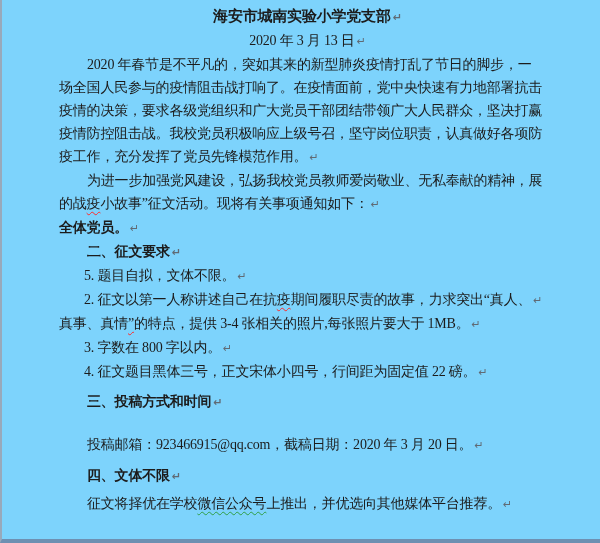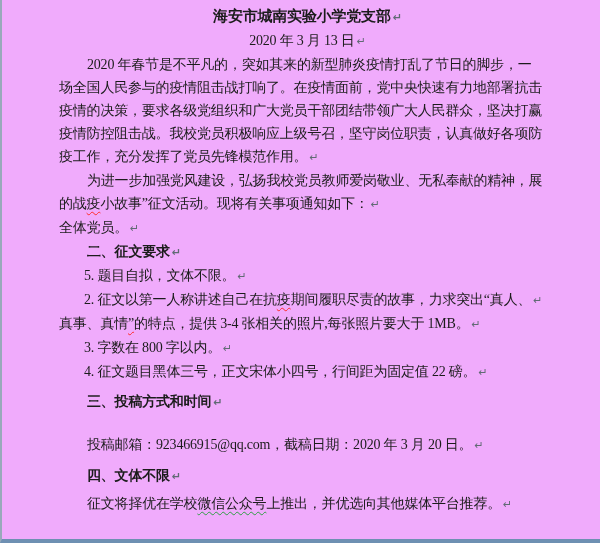--- a/index.html
+++ b/index.html
@@ -29,31 +29,31 @@
     text-underline-offset:3px;text-decoration-skip-ink:none;
   }
   .squiggle-green{
     text-decoration:underline wavy #2f9e44 1px;
     text-underline-offset:3px;text-decoration-skip-ink:none;
   }
 </style>
 </head>
 <body>
 
-<div class="page" data-name="document-page" style="background: #f0abfc; border-left-color: rgb(152, 169, 187); border-bottom-color: rgb(110, 144, 178);">
+<div class="page" data-name="document-page" style="background: #7dd3fc; border-left-color: rgb(152, 169, 187); border-bottom-color: rgb(110, 144, 178);">
     <div class="line center bold" data-name="doc-title"><span data-name="text-run" style="color: rgb(28, 28, 28);">海安市城南实验小学党支部</span><span class="pilcrow" data-name="paragraph-mark-icon" style="color: rgb(96, 106, 116);">↵</span></div>
     <div class="line center" data-name="doc-date"><span data-name="text-run" style="color: rgb(28, 28, 28);">2020 年 3 月 13 日</span><span class="pilcrow" data-name="paragraph-mark-icon" style="color: rgb(96, 106, 116);">↵</span></div>
     <div class="line indent-first" data-name="para1-line1"><span data-name="text-run" style="color: rgb(28, 28, 28);">2020 年春节是不平凡的，突如其来的新型肺炎疫情打乱了节日的脚步，一</span></div>
     <div class="line" data-name="para1-line2"><span data-name="text-run" style="color: rgb(28, 28, 28);">场全国人民参与的疫情阻击战打响了。在疫情面前，党中央快速有力地部署抗击</span></div>
     <div class="line" data-name="para1-line3"><span data-name="text-run" style="color: rgb(28, 28, 28);">疫情的决策，要求各级党组织和广大党员干部团结带领广大人民群众，坚决打赢</span></div>
     <div class="line" data-name="para1-line4"><span data-name="text-run" style="color: rgb(28, 28, 28);">疫情防控阻击战。我校党员积极响应上级号召，坚守岗位职责，认真做好各项防</span></div>
     <div class="line" data-name="para1-line5"><span data-name="text-run" style="color: rgb(28, 28, 28);">疫工作，充分发挥了党员先锋模范作用。</span><span class="pilcrow" data-name="paragraph-mark-icon" style="color: rgb(96, 106, 116);">↵</span></div>
     <div class="line indent-first" data-name="para2-line1"><span data-name="text-run" style="color: rgb(28, 28, 28);">为进一步加强党风建设，弘扬我校党员教师爱岗敬业、无私奉献的精神，展</span></div>
     <div class="line" data-name="para2-line3"><span data-name="text-run" style="color: rgb(28, 28, 28);">的战</span><span class="squiggle-red" data-name="spellcheck-flagged-text" style="color: rgb(28, 28, 28);">疫</span><span data-name="text-run" style="color: rgb(28, 28, 28);">小故事”征文活动。现将有关事项通知如下：</span><span class="pilcrow" data-name="paragraph-mark-icon" style="color: rgb(96, 106, 116);">↵</span></div>
-    <div class="line" data-name="section1-body"><span data-name="text-run" style="color: rgb(28, 28, 28);">全体党员。</span><span class="pilcrow" data-name="paragraph-mark-icon" style="color: rgb(96, 106, 116);">↵</span></div>
+    <div class="line" data-name="section1-body"><span data-name="text-run" style="color: rgb(28, 28, 28); font-weight: bold;">全体党员。</span><span class="pilcrow" data-name="paragraph-mark-icon" style="color: rgb(96, 106, 116);">↵</span></div>
     <div class="line bold indent-first" data-name="section-heading-2"><span data-name="text-run" style="color: rgb(28, 28, 28);">二、征文要求</span><span class="pilcrow" data-name="paragraph-mark-icon" style="color: rgb(96, 106, 116);">↵</span></div>
     <div class="line indent-item" data-name="list-item-1"><span data-name="text-run" style="color: rgb(28, 28, 28);">5. 题目自拟，文体不限。</span><span class="pilcrow" data-name="paragraph-mark-icon" style="color: rgb(96, 106, 116);">↵</span></div>
     <div class="line indent-item" data-name="list-item-2-line1"><span data-name="text-run" style="color: rgb(28, 28, 28);">2. 征文以第一人称讲述自己在抗</span><span class="squiggle-red" data-name="spellcheck-flagged-text" style="color: rgb(28, 28, 28);">疫</span><span data-name="text-run" style="color: rgb(28, 28, 28);">期间履职尽责的故事，力求突出“真人、</span><span class="pilcrow" data-name="paragraph-mark-icon" style="color: rgb(96, 106, 116);">↵</span></div>
     <div class="line" data-name="list-item-2-line2"><span data-name="text-run" style="color: rgb(28, 28, 28);">真事、真情</span><span class="squiggle-red" data-name="spellcheck-flagged-text" style="color: rgb(28, 28, 28);">”</span><span data-name="text-run" style="color: rgb(28, 28, 28);">的特点，提供 3-4 张相关的照片,每张照片要大于 1MB。</span><span class="pilcrow" data-name="paragraph-mark-icon" style="color: rgb(96, 106, 116);">↵</span></div>
     <div class="line indent-item" data-name="list-item-3"><span data-name="text-run" style="color: rgb(28, 28, 28);">3. 字数在 800 字以内。</span><span class="pilcrow" data-name="paragraph-mark-icon" style="color: rgb(96, 106, 116);">↵</span></div>
     <div class="line indent-item" data-name="list-item-4"><span data-name="text-run" style="color: rgb(28, 28, 28);">4. 征文题目黑体三号，正文宋体小四号，行间距为固定值 22 磅。</span><span class="pilcrow" data-name="paragraph-mark-icon" style="color: rgb(96, 106, 116);">↵</span></div>
     <div class="line bold indent-first" data-name="section-heading-3" style="margin-top: 6px;"><span data-name="text-run" style="color: rgb(28, 28, 28);">三、投稿方式和时间</span><span class="pilcrow" data-name="paragraph-mark-icon" style="color: rgb(96, 106, 116);">↵</span></div>
     <div class="line indent-first" data-name="section3-body" style="margin-top: 19px;"><span data-name="text-run" style="color: rgb(28, 28, 28);">投稿邮箱：923466915@qq.com，截稿日期：2020 年 3 月 20 日。</span><span class="pilcrow" data-name="paragraph-mark-icon" style="color: rgb(96, 106, 116);">↵</span></div>
     <div class="line bold indent-first" data-name="section-heading-4" style="margin-top: 7px;"><span data-name="text-run" style="color: rgb(28, 28, 28);">四、文体不限</span><span class="pilcrow" data-name="paragraph-mark-icon" style="color: rgb(96, 106, 116);">↵</span></div>
     <div class="line indent-first" data-name="section4-body" style="margin-top: 4px;"><span data-name="text-run" style="color: rgb(28, 28, 28);">征文将择优在学校</span><span class="squiggle-green" data-name="grammar-flagged-text" style="color: rgb(28, 28, 28);">微信公众号</span><span data-name="text-run" style="color: rgb(28, 28, 28);">上推出，并优选向其他媒体平台推荐。</span><span class="pilcrow" data-name="paragraph-mark-icon" style="color: rgb(96, 106, 116);">↵</span></div>

